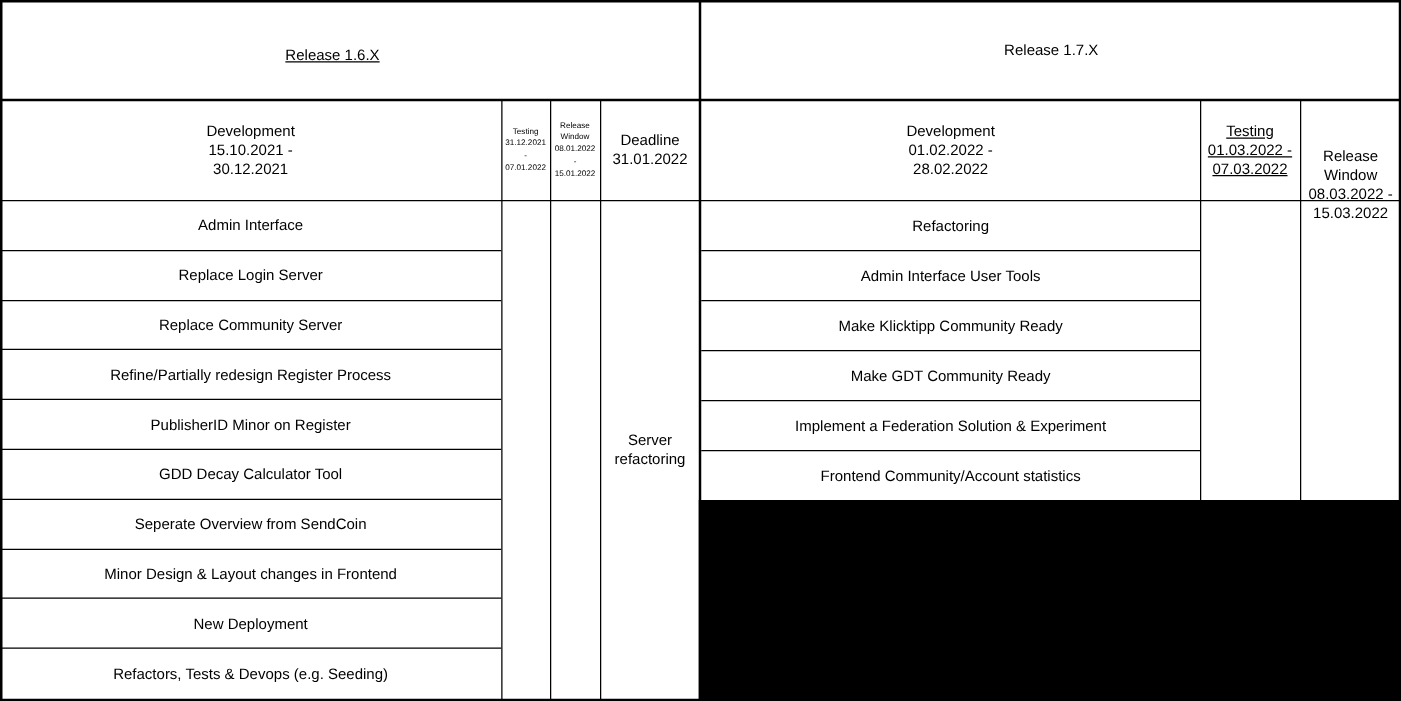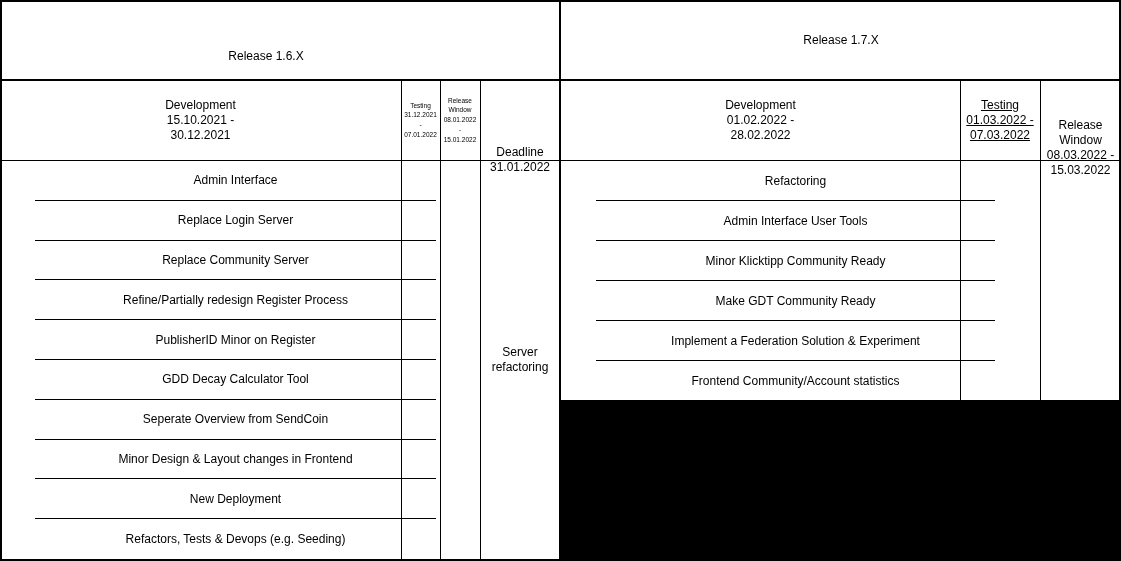--- a/index.html
+++ b/index.html
@@ -31,21 +31,20 @@
     line-height: 1.25;
     color: #000000;
   }
   .cell.small {
     font-size: 6.5px;
     line-height: 1.5;
   }
   .tasks {
     position: absolute;
     display: grid;
-    padding-left: 35px;
   }
   .tasks .task-row {
     display: flex;
     align-items: center;
     justify-content: center;
     text-align: center;
     font-size: 12px;
     border-bottom: 1px solid #000000;
     box-sizing: border-box;
     padding: 0 6px;
@@ -56,36 +55,36 @@
   .redacted {
     position: absolute;
     background: #000000;
   }
 </style>
 </head>
 <body>
 
 <div class="canvas">
 
-  <div class="cell" style="left:0; top:16px; width:532px; height:80px;">Release 1.6.X</div>
+  <div class="cell" style="left:0; top:4px; width:532px; height:80px;text-decoration:underline;">Release 1.6.X</div>
   <div class="cell" style="left:561px; top:0; width:560px; height:80px;">Release 1.7.X</div>
 
   <div class="cell" style="left:0; top:80px; width:401px; height:80px;">Development
 15.10.2021 -
 30.12.2021</div>
   <div class="cell small" style="left:401px; top:80px; width:39px; height:80px;">Testing
 31.12.2021
 -
 07.01.2022</div>
   <div class="cell small" style="left:440px; top:80px; width:40px; height:80px;">Release
 Window
 08.01.2022
 -
 15.01.2022</div>
-  <div class="cell" style="left:480px; top:80px; width:80px; height:80px;margin-top:40px;">Deadline
+  <div class="cell" style="left:480px; top:80px; width:80px; height:80px;">Deadline
 31.01.2022</div>
 
   <div class="cell" style="left:561px; top:80px; width:399px; height:80px;">Development
 01.02.2022 -
 28.02.2022</div>
   <div class="cell" style="left:960px; top:80px; width:80px; height:80px;text-decoration:underline;">Testing
 01.03.2022 -
 07.03.2022</div>
   <div class="cell" style="left:1040px; top:80px; width:81px; height:80px;margin-top:28px;">Release
 Window
@@ -104,21 +103,21 @@
     <div class="task-row">GDD Decay Calculator Tool</div>
     <div class="task-row">Seperate Overview from SendCoin</div>
     <div class="task-row">Minor Design &amp; Layout changes in Frontend</div>
     <div class="task-row">New Deployment</div>
     <div class="task-row">Refactors, Tests &amp; Devops (e.g. Seeding)</div>
   </div>
 
   <div class="tasks" style="left:561px; top:161px; width:399px; height:240px; grid-template-rows:repeat(6,1fr);">
     <div class="task-row">Refactoring</div>
     <div class="task-row">Admin Interface User Tools</div>
-    <div class="task-row">Minor Klicktipp Community Ready</div>
+    <div class="task-row">Make Klicktipp Community Ready</div>
     <div class="task-row">Make GDT Community Ready</div>
     <div class="task-row">Implement a Federation Solution &amp; Experiment</div>
     <div class="task-row">Frontend Community/Account statistics</div>
   </div>
 
   <div class="line" style="left:0; top:0; width:1121px; height:2px;"></div>
   <div class="line" style="left:0; top:559px; width:1121px; height:2px;"></div>
   <div class="line" style="left:0; top:0; width:2px; height:561px;"></div>
   <div class="line" style="left:1119px; top:0; width:2px; height:561px;"></div>
 

